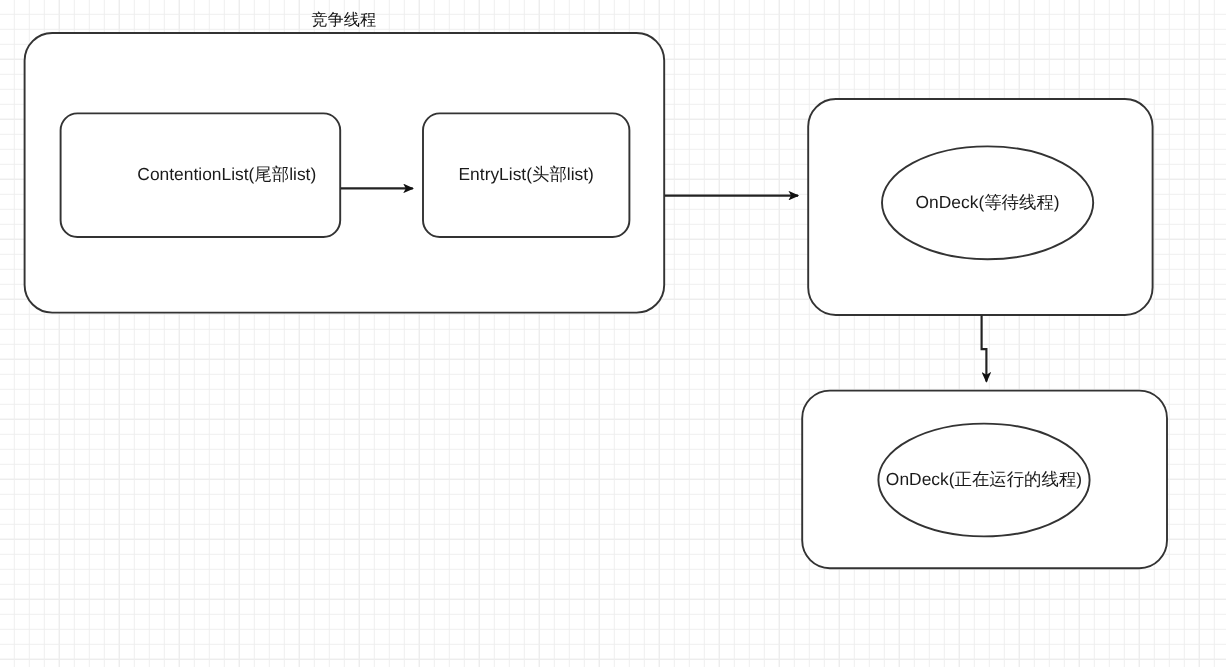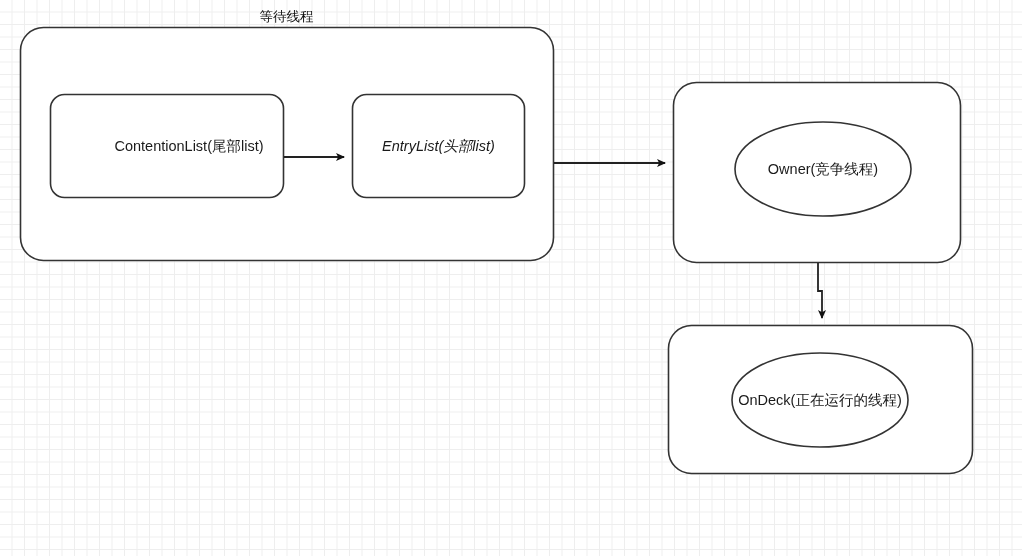--- a/index.html
+++ b/index.html
@@ -91,23 +91,23 @@
     <rect class="shape-box" x="668.5" y="325.5" width="304" height="148" rx="23" ry="23"></rect>
     <ellipse class="shape-ellipse" cx="820" cy="400" rx="88" ry="47"></ellipse>
 
     <path class="edge-line" d="M 284 157 L 344 157" marker-end="url(#arrowhead)"></path>
 
     <path class="edge-line" d="M 554 163 L 665 163" marker-end="url(#arrowhead)"></path>
 
     <path class="edge-line" d="M 818 263 L 818 291 L 822 291 L 822 318" marker-end="url(#arrowhead)"></path>
   </svg>
 
-  <div class="title-label" style="left:20px; top:8px; width:533px;">等待线程</div>
+  <div class="title-label" style="left:20px; top:8px; width:533px;">竞争线程</div>
 
   <div class="node-label" style="left:50px; top:138px; width:278px;">ContentionList(尾部list)</div>
 
-  <div class="node-label" style="left:352px; top:138px; width:173px;font-style:italic;">EntryList(头部list)</div>
+  <div class="node-label" style="left:352px; top:138px; width:173px;">EntryList(头部list)</div>
 
-  <div class="node-label" style="left:735px; top:161px; width:176px;">Owner(竞争线程)</div>
+  <div class="node-label" style="left:735px; top:161px; width:176px;">OnDeck(等待线程)</div>
 
   <div class="node-label" style="left:727px; top:392px; width:186px;">OnDeck(正在运行的线程)</div>
 
 </div>
 
 </body></html>

